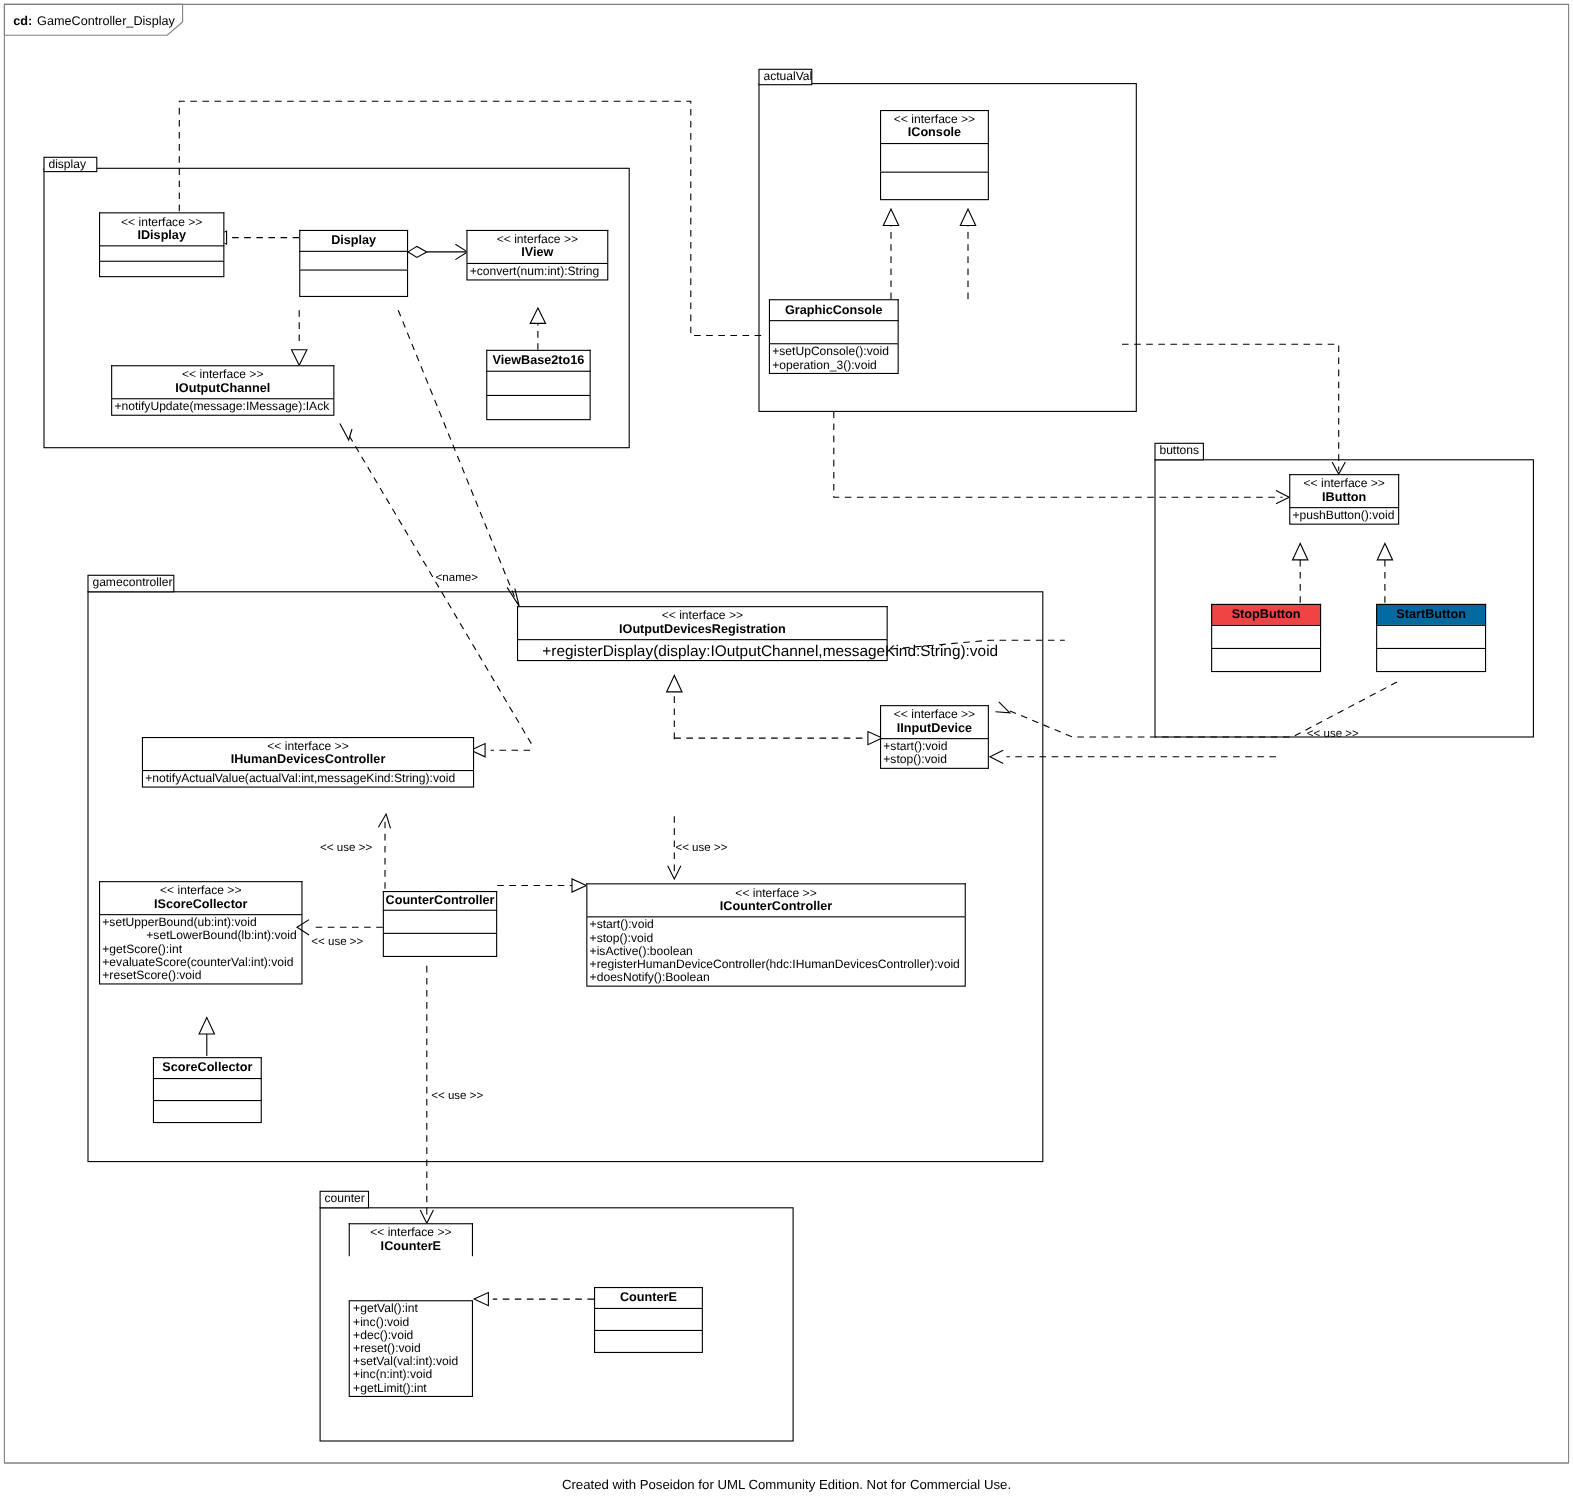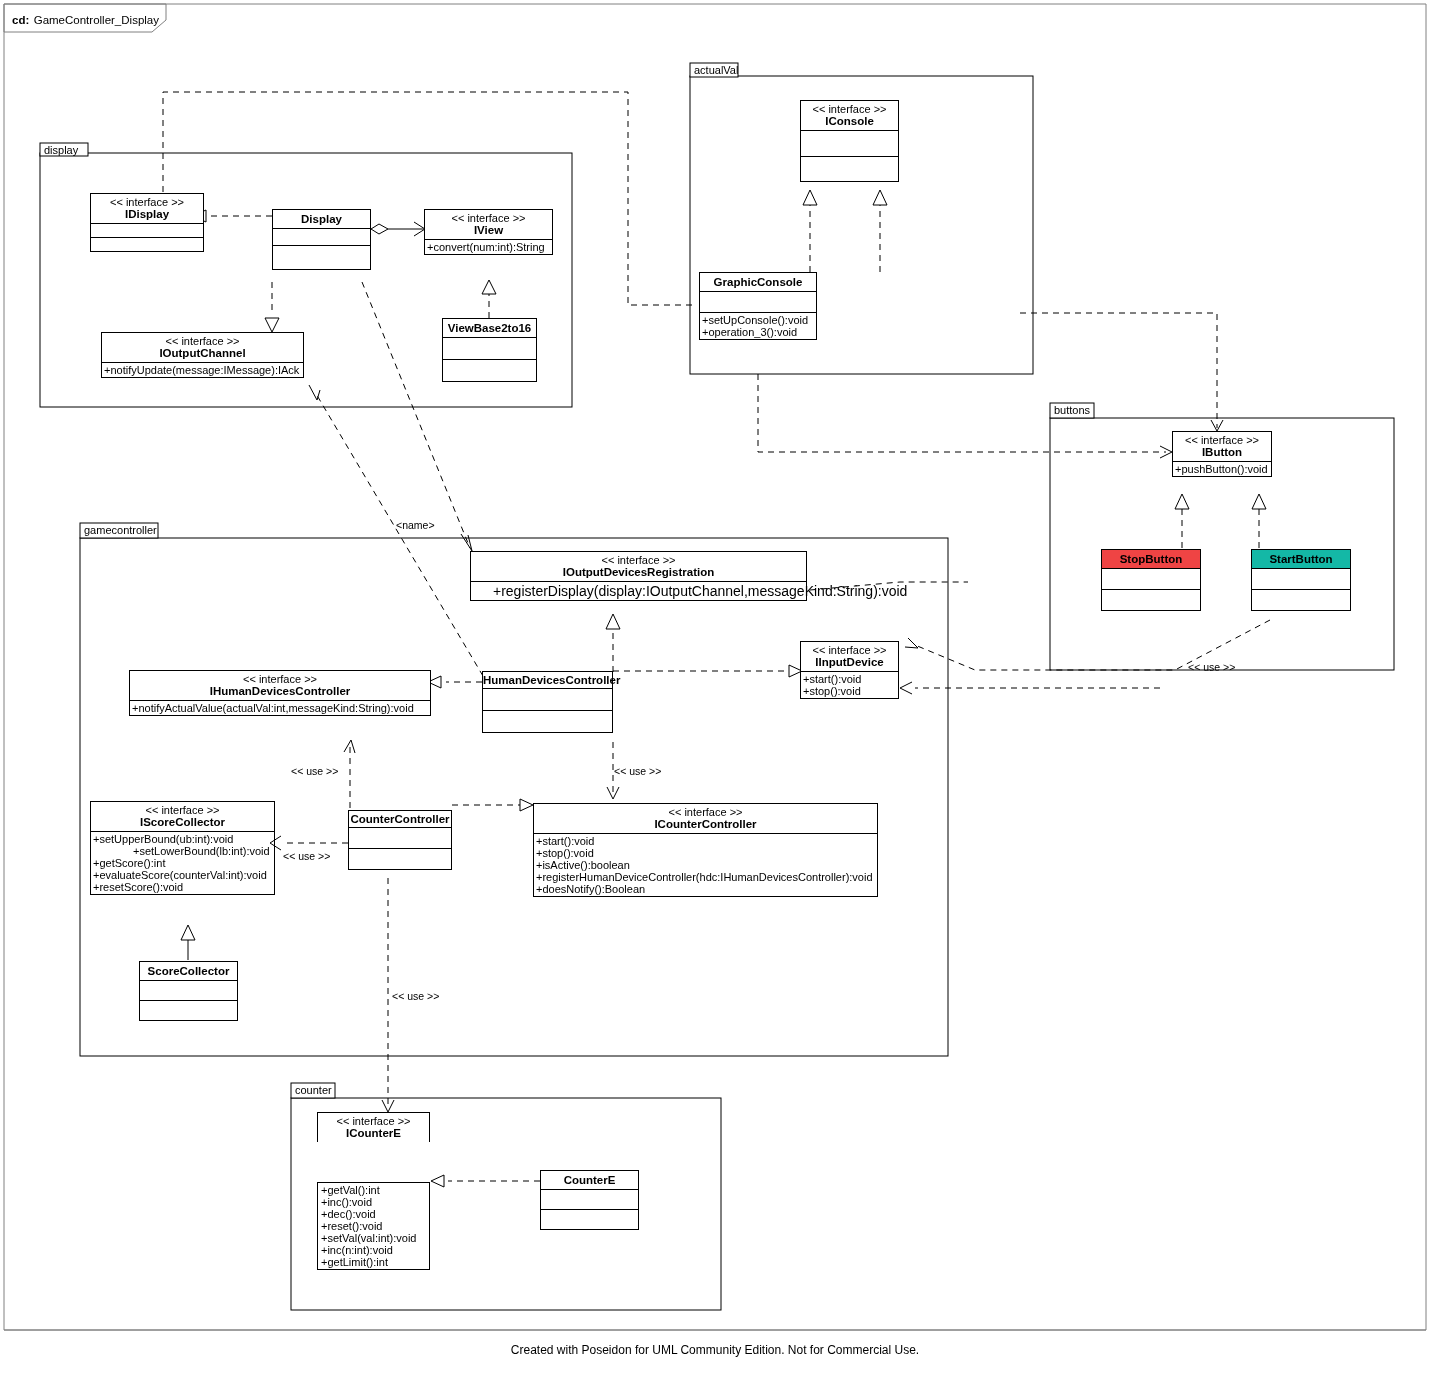--- a/index.html
+++ b/index.html
@@ -289,44 +289,37 @@
 
   <div style="position:absolute;left:1101px;top:549px;width:100px;">
     <div style="border:1px solid #000;border-bottom:none;background:#ef4444;padding:3px 0 3px 0;text-align:center;">
       <div style="font-size:11.5px;font-weight:bold;">StopButton</div>
     </div>
     <div style="border:1px solid #000;border-bottom:none;height:20px;"></div>
     <div style="border:1px solid #000;height:20px;"></div>
   </div>
 
   <div style="position:absolute;left:1251px;top:549px;width:100px;">
-    <div style="border:1px solid #000;border-bottom:none;background:#14b8a6;padding:3px 0 3px 0;text-align:center;">
+    <div style="border:1px solid #000;border-bottom:none;background:#0369a1;padding:3px 0 3px 0;text-align:center;">
       <div style="font-size:11.5px;font-weight:bold;">StartButton</div>
     </div>
     <div style="border:1px solid #000;border-bottom:none;height:20px;"></div>
     <div style="border:1px solid #000;height:20px;"></div>
   </div>
 
   <div style="position:absolute;left:470px;top:551px;width:337px;">
     <div style="border:1px solid #000;border-bottom:none;background:#fff;padding:2px 0 3px 0;text-align:center;">
       <div style="font-size:11px;">&lt;&lt; interface &gt;&gt;</div>
       <div style="font-size:11.5px;font-weight:bold;">IOutputDevicesRegistration</div>
     </div>
     <div style="border:1px solid #000;padding:1px 2px;">
       <div style="font-size:14px;white-space:nowrap;margin-left:20px;">+registerDisplay(display:IOutputChannel,messageKind:String):void</div>
     </div>
   </div>
 
-  <div style="position:absolute;left:482px;top:671px;width:131px;">
-    <div style="border:1px solid #000;border-bottom:none;background:#fff;padding:2px 0 2px 0;text-align:center;">
-      <div style="font-size:11.5px;font-weight:bold;">HumanDevicesController</div>
-    </div>
-    <div style="border:1px solid #000;border-bottom:none;height:21px;"></div>
-    <div style="border:1px solid #000;height:21px;"></div>
-  </div>
 
   <div style="position:absolute;left:129px;top:670px;width:302px;">
     <div style="border:1px solid #000;border-bottom:none;background:#fff;padding:2px 0 3px 0;text-align:center;">
       <div style="font-size:11px;">&lt;&lt; interface &gt;&gt;</div>
       <div style="font-size:11.5px;font-weight:bold;">IHumanDevicesController</div>
     </div>
     <div style="border:1px solid #000;padding:1px 2px;">
       <div style="font-size:11px;white-space:nowrap;">+notifyActualValue(actualVal:int,messageKind:String):void</div>
     </div>
   </div>

